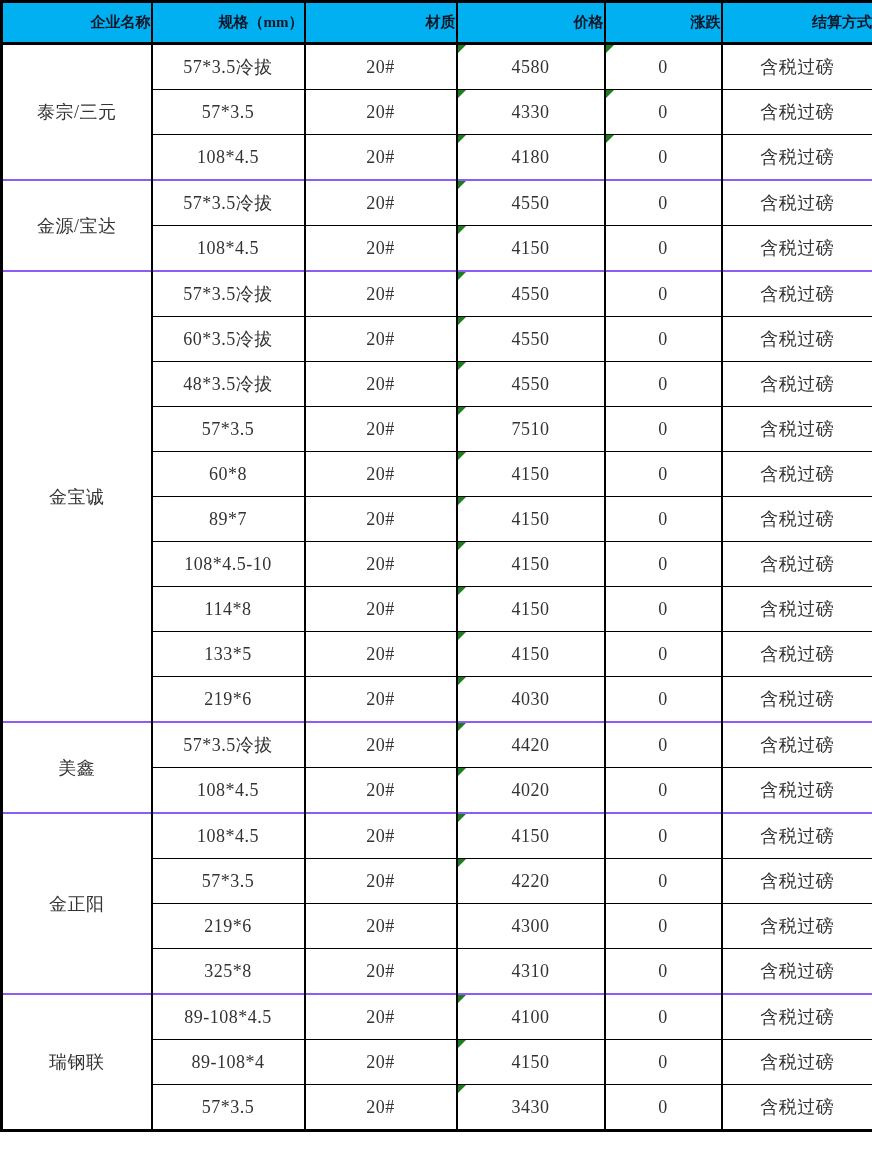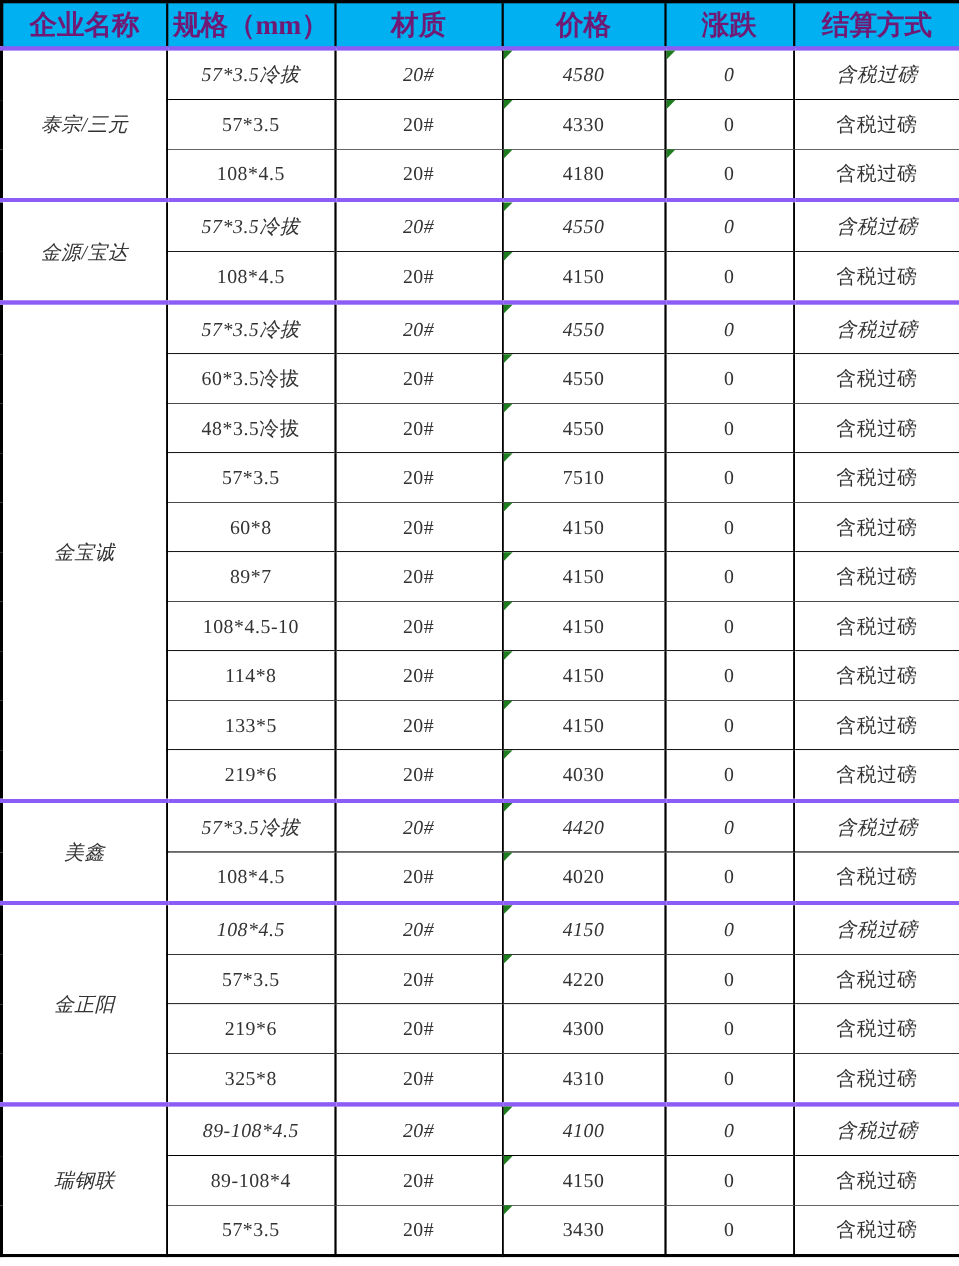--- a/index.html
+++ b/index.html
@@ -12,47 +12,46 @@
   }
   table.price-table {
     border-collapse: collapse;
     table-layout: fixed;
     width: 872px;
     border: 3px solid #000;
     font-family: "Liberation Serif", "DejaVu Serif", serif;
   }
   table.price-table th {
     background: #00b0f0;
-    color: #701a75;
+    color: #0f172a;
     font-weight: bold;
-    font-size: 25px;
+    font-size: 15px;
     height: 39px;
-    text-align: center;
+    text-align: right;
     vertical-align: middle;
     border: 2px solid #000;
     border-bottom: 3px solid #000;
     padding: 0;
   }
   table.price-table td {
     height: 44px;
     text-align: center;
     vertical-align: middle;
     font-size: 18px;
     color: #333333;
     border-top: 1px solid #000;
     border-bottom: 1px solid #000;
     border-left: 2px solid #000;
     border-right: 2px solid #000;
     padding: 0;
     position: relative;
     background: #ffffff;
   }
   table.price-table tr.group-start td {
-    border-top: 4px solid #8b5cf6;
-    font-style: italic;
+    border-top: 2px solid #8b5cf6;
   }
   td .flag {
     position: absolute;
     top: 0;
     left: 0;
     width: 0;
     height: 0;
     border-top: 8px solid #1e7d1e;
     border-right: 8px solid transparent;
   }

